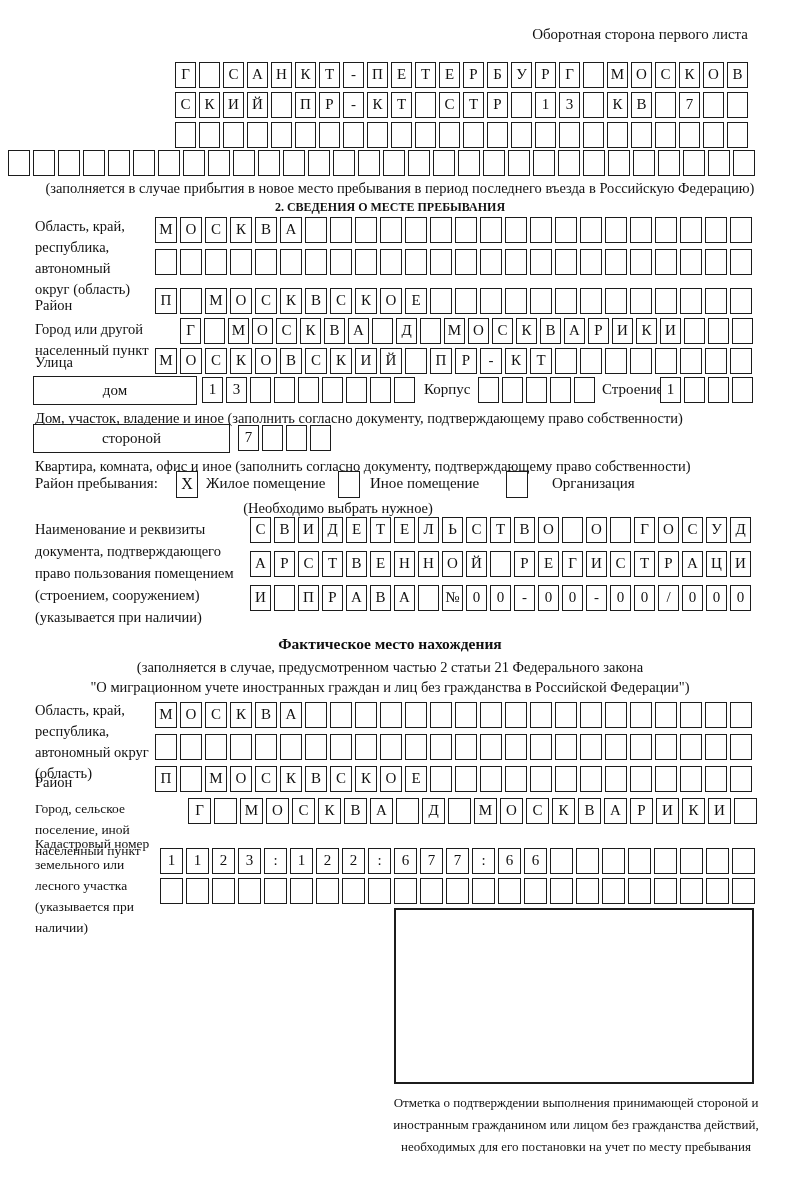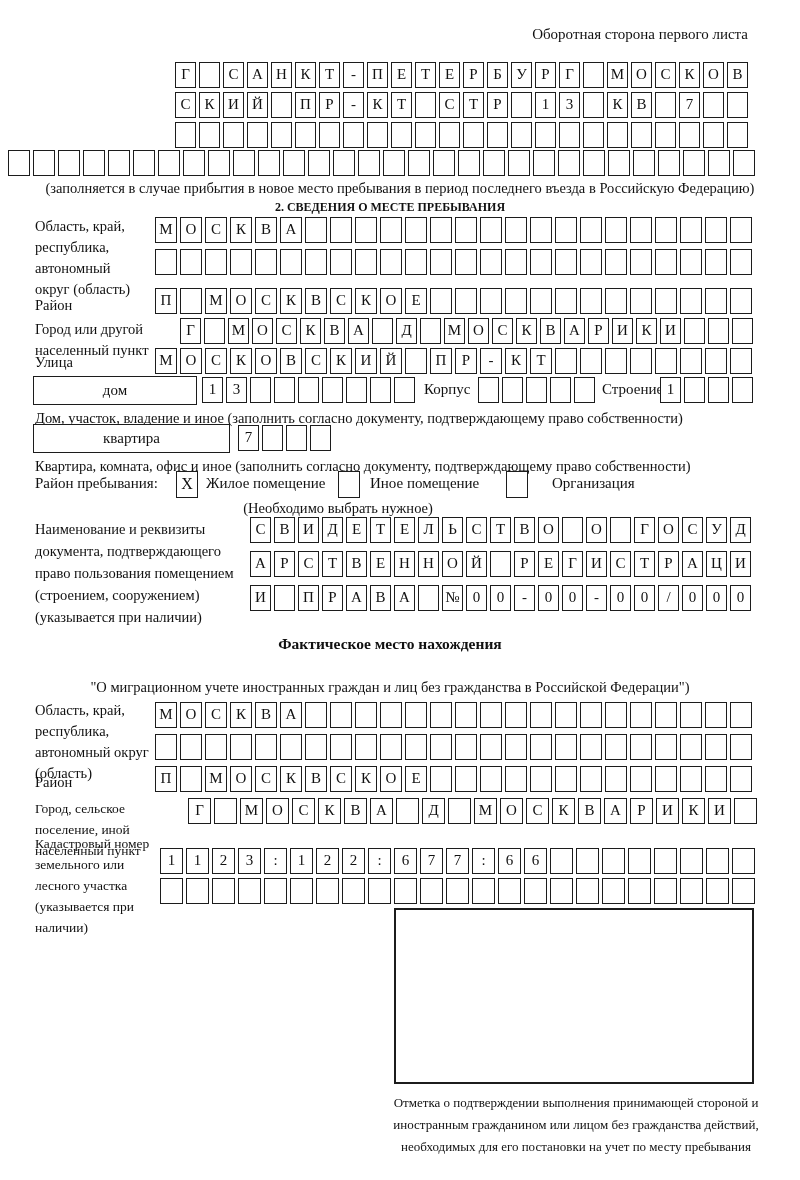--- a/index.html
+++ b/index.html
@@ -108,39 +108,40 @@
   <div class="abs boxrow p25 s2-street-row"><span class="cell">М</span><span class="cell">О</span><span class="cell">С</span><span class="cell">К</span><span class="cell">О</span><span class="cell">В</span><span class="cell">С</span><span class="cell">К</span><span class="cell">И</span><span class="cell">Й</span><span class="cell"></span><span class="cell">П</span><span class="cell">Р</span><span class="cell">-</span><span class="cell">К</span><span class="cell">Т</span><span class="cell"></span><span class="cell"></span><span class="cell"></span><span class="cell"></span><span class="cell"></span><span class="cell"></span><span class="cell"></span><span class="cell"></span></div>
 
   <div class="abs widebox house-box">дом</div>
   <div class="abs boxrow p24 house-row"><span class="cell">1</span><span class="cell">3</span><span class="cell"></span><span class="cell"></span><span class="cell"></span><span class="cell"></span><span class="cell"></span><span class="cell"></span><span class="cell"></span></div>
   <div class="abs korpus-label">Корпус</div>
   <div class="abs boxrow p24 korpus-row"><span class="cell"></span><span class="cell"></span><span class="cell"></span><span class="cell"></span><span class="cell"></span></div>
   <div class="abs stroenie-label">Строение</div>
   <div class="abs boxrow p24 stroenie-row"><span class="cell">1</span><span class="cell"></span><span class="cell"></span><span class="cell"></span></div>
   <div class="abs lbl house-note">Дом, участок, владение и иное (заполнить согласно документу, подтверждающему право собственности)</div>
 
-  <div class="abs widebox apt-box">квартира</div>
+  <div class="abs widebox apt-box">стороной</div>
   <div class="abs boxrow p24 apt-row"><span class="cell">7</span><span class="cell"></span><span class="cell"></span><span class="cell"></span></div>
   <div class="abs lbl apt-note">Квартира, комната, офис и иное (заполнить согласно документу, подтверждающему право собственности)</div>
 
   <div class="abs stay-label optlabel">Район пребывания:</div>
   <span class="abs checkbox stay-box1">X</span>
   <div class="abs optlabel stay-opt1">Жилое помещение</div>
   <span class="abs checkbox stay-box2"></span>
   <div class="abs optlabel stay-opt2">Иное помещение</div>
   <span class="abs checkbox stay-box3"></span>
   <div class="abs optlabel stay-opt3">Организация</div>
   <div class="abs lbl doc-label">Наименование и реквизиты документа, подтверждающего право пользования помещением (строением, сооружением) (указывается при наличии)</div>
 
   <div class="abs note stay-note">(Необходимо выбрать нужное)</div>
   <div class="abs boxrow p24 doc-r1"><span class="cell">С</span><span class="cell">В</span><span class="cell">И</span><span class="cell">Д</span><span class="cell">Е</span><span class="cell">Т</span><span class="cell">Е</span><span class="cell">Л</span><span class="cell">Ь</span><span class="cell">С</span><span class="cell">Т</span><span class="cell">В</span><span class="cell">О</span><span class="cell"></span><span class="cell">О</span><span class="cell"></span><span class="cell">Г</span><span class="cell">О</span><span class="cell">С</span><span class="cell">У</span><span class="cell">Д</span></div>
   <div class="abs boxrow p24 doc-r2"><span class="cell">А</span><span class="cell">Р</span><span class="cell">С</span><span class="cell">Т</span><span class="cell">В</span><span class="cell">Е</span><span class="cell">Н</span><span class="cell">Н</span><span class="cell">О</span><span class="cell">Й</span><span class="cell"></span><span class="cell">Р</span><span class="cell">Е</span><span class="cell">Г</span><span class="cell">И</span><span class="cell">С</span><span class="cell">Т</span><span class="cell">Р</span><span class="cell">А</span><span class="cell">Ц</span><span class="cell">И</span></div>
   <div class="abs boxrow p24 doc-r3"><span class="cell">И</span><span class="cell"></span><span class="cell">П</span><span class="cell">Р</span><span class="cell">А</span><span class="cell">В</span><span class="cell">А</span><span class="cell"></span><span class="cell">№</span><span class="cell">0</span><span class="cell">0</span><span class="cell">-</span><span class="cell">0</span><span class="cell">0</span><span class="cell">-</span><span class="cell">0</span><span class="cell">0</span><span class="cell">/</span><span class="cell">0</span><span class="cell">0</span><span class="cell">0</span></div>
 
   <div class="abs title fact-title">Фактическое место нахождения</div>
+  <div class="abs note fact-note1">(заполняется в случае, предусмотренном частью 2 статьи 21 Федерального закона</div>
   <div class="abs note fact-note2">"О миграционном учете иностранных граждан и лиц без гражданства в Российской Федерации")</div>
 
   <div class="abs lbl fact-region-label">Область, край, республика, автономный округ (область)</div>
   <div class="abs boxrow p25 fact-region-r1"><span class="cell">М</span><span class="cell">О</span><span class="cell">С</span><span class="cell">К</span><span class="cell">В</span><span class="cell">А</span><span class="cell"></span><span class="cell"></span><span class="cell"></span><span class="cell"></span><span class="cell"></span><span class="cell"></span><span class="cell"></span><span class="cell"></span><span class="cell"></span><span class="cell"></span><span class="cell"></span><span class="cell"></span><span class="cell"></span><span class="cell"></span><span class="cell"></span><span class="cell"></span><span class="cell"></span><span class="cell"></span></div>
   <div class="abs boxrow p25 fact-region-r2"><span class="cell"></span><span class="cell"></span><span class="cell"></span><span class="cell"></span><span class="cell"></span><span class="cell"></span><span class="cell"></span><span class="cell"></span><span class="cell"></span><span class="cell"></span><span class="cell"></span><span class="cell"></span><span class="cell"></span><span class="cell"></span><span class="cell"></span><span class="cell"></span><span class="cell"></span><span class="cell"></span><span class="cell"></span><span class="cell"></span><span class="cell"></span><span class="cell"></span><span class="cell"></span><span class="cell"></span></div>
 
   <div class="abs lbl fact-district-label">Район</div>
   <div class="abs boxrow p25 fact-district-row"><span class="cell">П</span><span class="cell"></span><span class="cell">М</span><span class="cell">О</span><span class="cell">С</span><span class="cell">К</span><span class="cell">В</span><span class="cell">С</span><span class="cell">К</span><span class="cell">О</span><span class="cell">Е</span><span class="cell"></span><span class="cell"></span><span class="cell"></span><span class="cell"></span><span class="cell"></span><span class="cell"></span><span class="cell"></span><span class="cell"></span><span class="cell"></span><span class="cell"></span><span class="cell"></span><span class="cell"></span><span class="cell"></span></div>
 
   <div class="abs lbl fact-city-label">Город, сельское поселение, иной населенный пункт</div>

